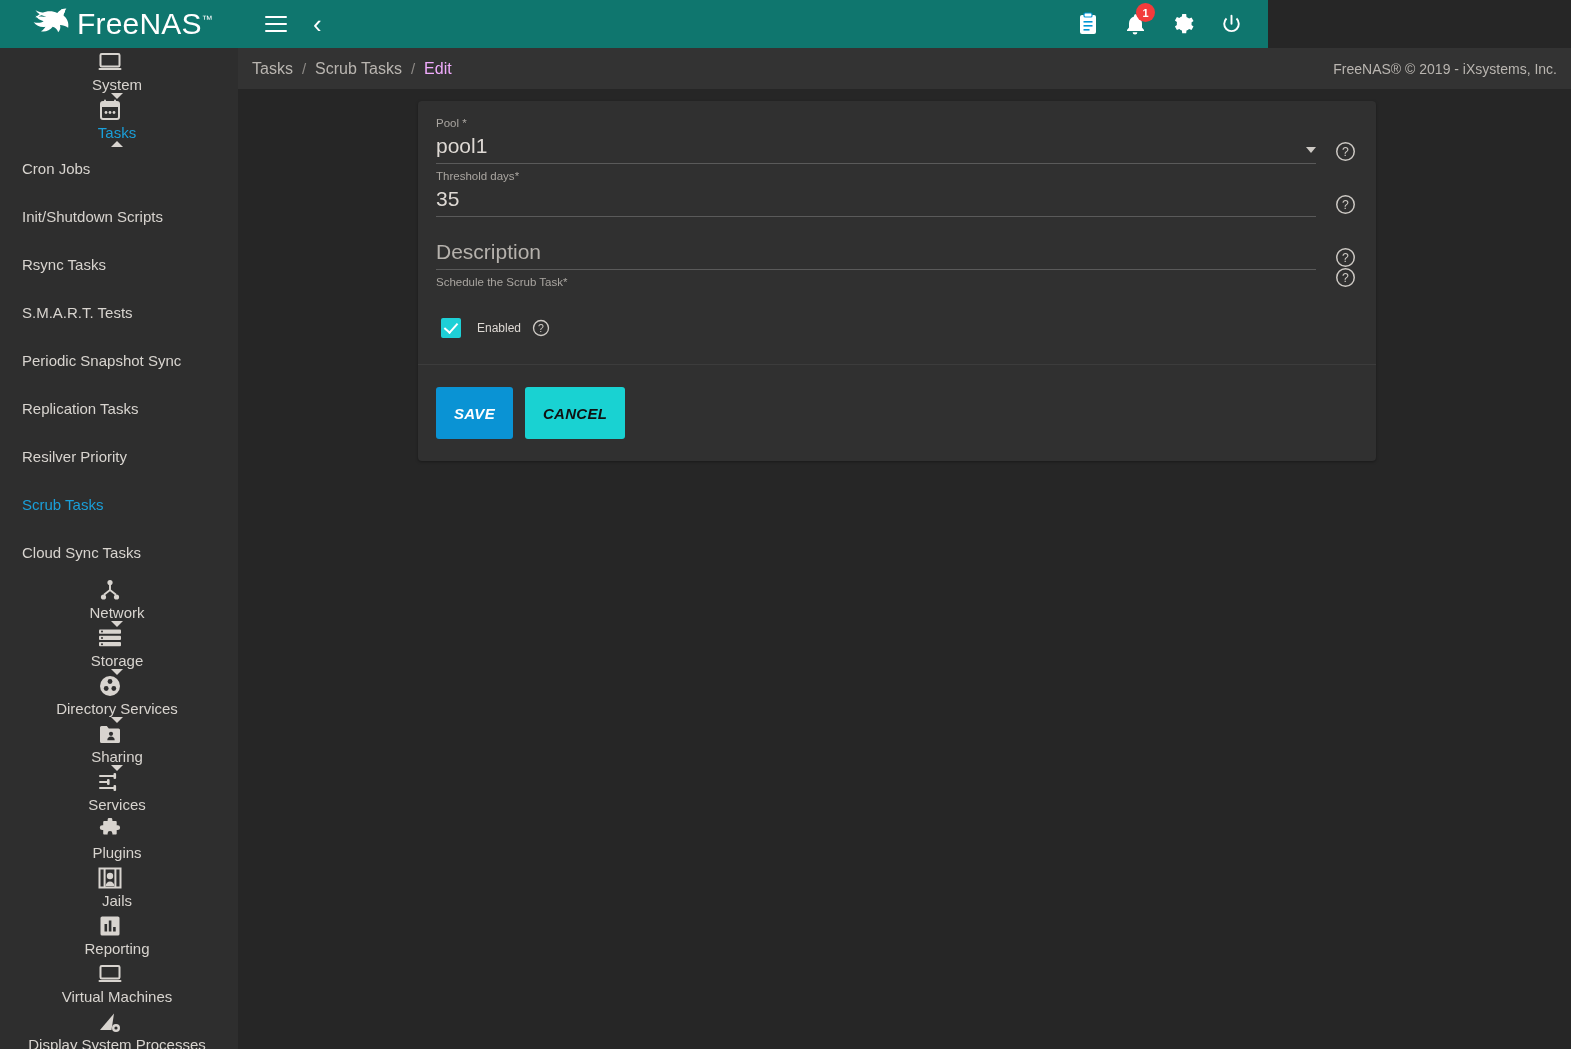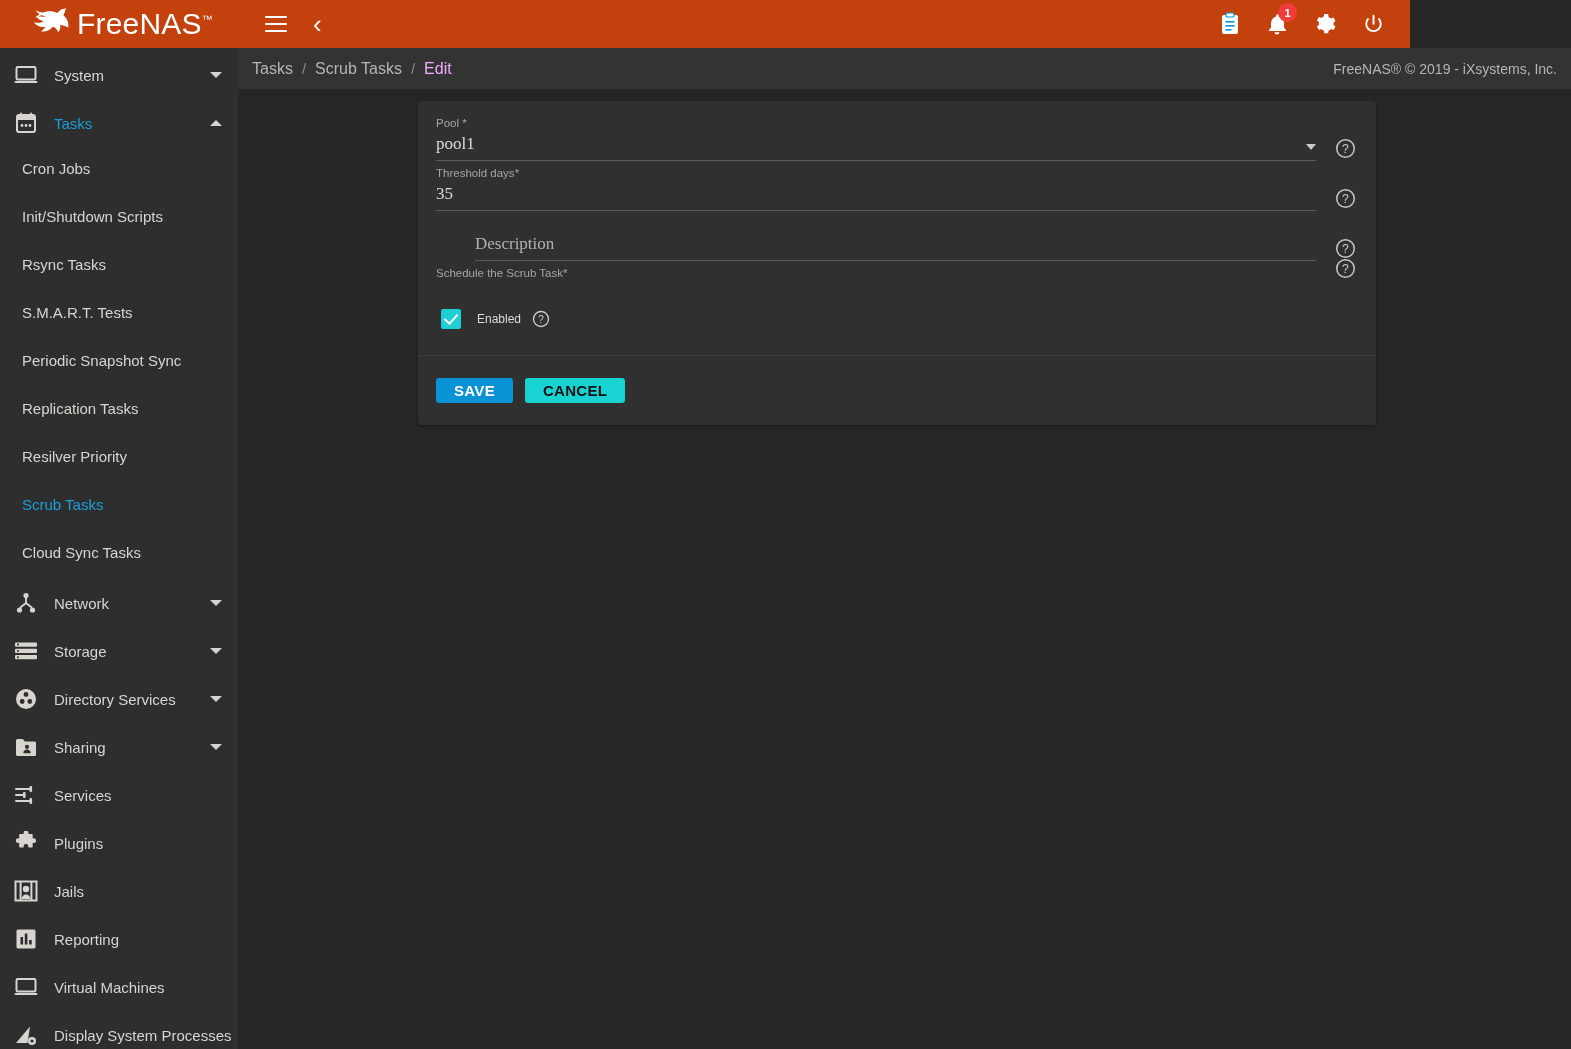--- a/index.html
+++ b/index.html
@@ -6,22 +6,22 @@
   html, body {
     width: 1571px; height: 1049px;
     background: #262626;
     font-family: "Liberation Sans", sans-serif;
     overflow: hidden;
   }
 
   
   .topbar {
     position: absolute; top: 0; left: 0;
-    width: 1410px; height: 48px;
-    background: #c2410c;
+    width: 1268px; height: 48px;
+    background: #0f766e;
     display: flex; align-items: center;
     z-index: 30;
   }
   .logo-zone {
     width: 238px; height: 48px;
     display: flex; align-items: center; padding-left: 30px;
   }
   .logo-mark { width: 40px; height: 34px; flex: none; }
   .logo-text {
     color: #fff; font-size: 30px; font-weight: 300;
@@ -55,22 +55,22 @@
   
   .sidebar {
     position: absolute; top: 48px; left: 0;
     width: 238px; height: 1001px;
     background: #2e2e2e;
     overflow: hidden;
     z-index: 20;
   }
   .nav-row {
     display: flex; align-items: center;
-    height: 48px; padding: 6px 16px 0 12px;
-    cursor: pointer; position: relative;
+    height: 48px; padding: 0 16px 0 12px;
+    cursor: pointer; position: relative; flex-direction: column;
   }
   .nav-icon {
     width: 28px; height: 28px; flex: none;
     display: flex; align-items: center; justify-content: center;
     margin-right: 14px;
   }
   .nav-label {
     color: #d8d4cf; font-size: 15px; flex: 1;
     white-space: nowrap;
   }
@@ -132,36 +132,36 @@
     color: #a9a5a0; font-size: 11.5px;
     margin-bottom: 3px; line-height: 1.2; height: 14px;
   }
   .req { color: #a9a5a0; }
   .field-ctl {
     display: flex; align-items: flex-end;
     border-bottom: 1px solid #5a5a5a;
     padding-bottom: 6px; min-height: 27px;
   }
   .field-value {
-    color: #ded9d4; font-size: 17px; line-height: 1.1;
-    flex: 1; white-space: nowrap; overflow: hidden; font-family: Liberation Serif, serif;
+    color: #ded9d4; font-size: 21px; line-height: 1.1;
+    flex: 1; white-space: nowrap; overflow: hidden;
   }
   .field-value.placeholder { color: #b5b1ac; }
   .sel-caret {
     width: 0; height: 0; flex: none; margin-bottom: 4px;
     border-left: 5px solid transparent;
     border-right: 5px solid transparent;
     border-top: 6px solid #cdc9c4;
   }
   .help {
     position: absolute; right: 2px; bottom: 2px;
     width: 21px; height: 21px; cursor: pointer;
   }
   
-  .field.nolabel { padding-top: 17px; margin-left: 39px; }
+  .field.nolabel { padding-top: 17px; }
 
   .check-row {
     display: flex; align-items: center;
     padding: 22px 0 14px 5px;
   }
   .checkbox {
     width: 20px; height: 20px; border-radius: 2px;
     background: #1ed0d6; position: relative; flex: none;
     cursor: pointer;
   }
@@ -171,24 +171,25 @@
     border: solid #fff; border-width: 0 2px 2px 0;
     transform: rotate(42deg);
   }
   .check-label { color: #ded9d4; font-size: 12px; margin-left: 16px; }
   .check-help { margin-left: 11px; width: 18px; height: 18px; cursor: pointer; }
 
   .card-divider { height: 1px; background: #3c3c3c; }
   .card-actions { display: flex; gap: 12px; padding: 22px 18px 22px 18px; }
   .btn {
     border: none; border-radius: 3px;
-    height: 25px; padding: 0 18px;
+    height: 52px; padding: 0 18px;
     font-size: 15px; font-weight: bold;
     letter-spacing: .3px; cursor: pointer;
     font-family: "Liberation Sans", sans-serif;
+    font-style: italic;
   }
   .btn-save { background: #0a93d4; color: #ffffff; }
   .btn-cancel { background: #19d2d2; color: #111111; }
 </style>
 </head>
 <body>
 
 <div class="topbar">
   <div class="logo-zone">
     <svg class="logo-mark" viewBox="0 0 44 36">

